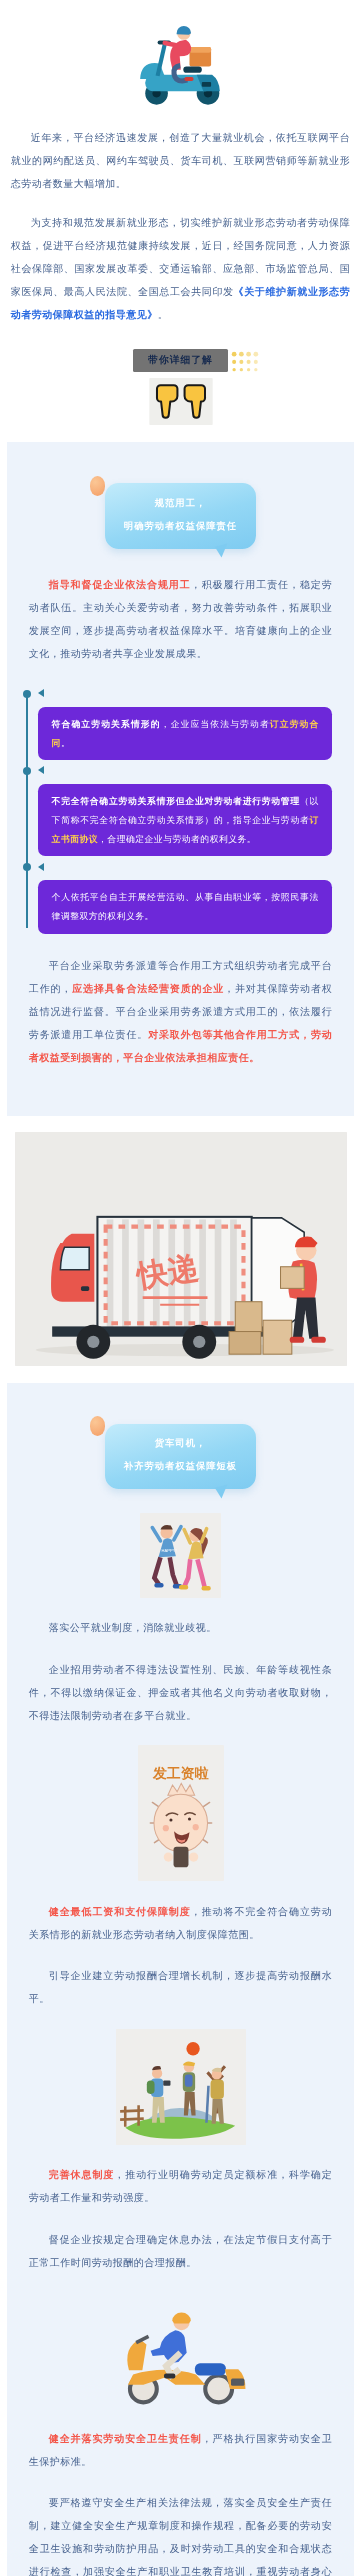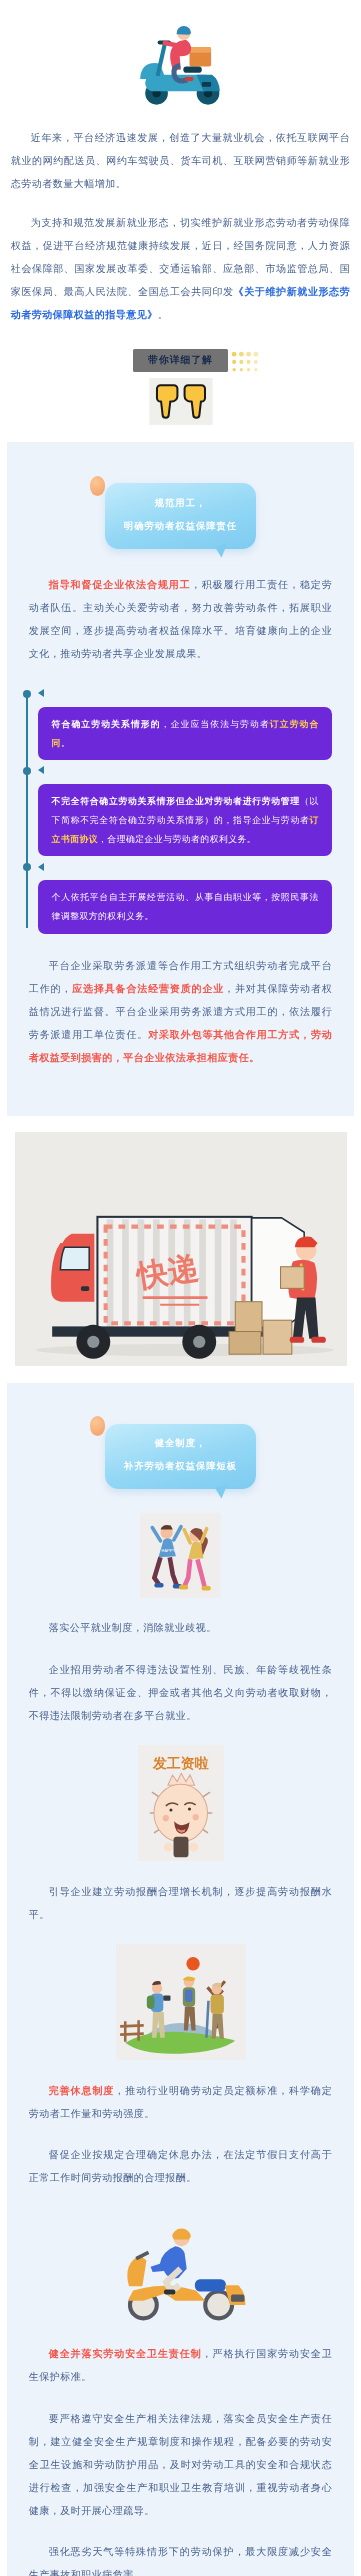--- a/index.html
+++ b/index.html
@@ -160,21 +160,21 @@
 <rect x="516" y="262" width="46" height="42" fill="#e0c29a" stroke="#9c7b4e" stroke-width="2"></rect>
 <path d="M548 322l-8 80h18l6-56 8 56h18l-6-80z" fill="#2b2f38"></path>
 <rect x="534" y="398" width="28" height="12" rx="5" fill="#d23c35"></rect>
         <rect x="576" y="398" width="28" height="12" rx="5" fill="#d23c35"></rect>
       </svg>
     </div>
     <section class="section">
       <div class="bubble-wrap">
         <span class="bubble-dot"></span>
         <div class="bubble">
-          <span class="b1">健全制度，</span>
+          <span class="b1">货车司机，</span>
           <span class="b2">补齐劳动者权益保障短板</span>
         </div>
       </div>
       <div class="illus boxed" style="width: 81px; height: 85px; background: rgb(239, 238, 236);">
         <svg viewBox="0 0 158 165">
 <rect width="158" height="165" fill="#efeeec"></rect>
 <circle cx="52" cy="38" r="12" fill="#f3bf9e"></circle>
           <path d="M40 32q4-12 20-8l4 8z" fill="#5d3a2e"></path>
 <path d="M36 86l10-34q8-6 16 0l8 32z" fill="#5b9bd0"></path>
 <line x1="40" y1="54" x2="24" y2="28" stroke="#5b9bd0" stroke-width="7" stroke-linecap="round"></line>
@@ -190,21 +190,21 @@
 <line x1="98" y1="58" x2="86" y2="32" stroke="#e3bd5a" stroke-width="7" stroke-linecap="round"></line>
 <line x1="120" y1="56" x2="130" y2="30" stroke="#e3bd5a" stroke-width="7" stroke-linecap="round"></line>
 <path d="M98 90l-4 36-8 18" fill="none" stroke="#e86a9e" stroke-width="9"></path>
 <path d="M112 90l8 30 6 24" fill="none" stroke="#e86a9e" stroke-width="9"></path>
 <rect x="76" y="140" width="18" height="9" rx="4" fill="#e8b33c"></rect>
           <rect x="120" y="142" width="18" height="9" rx="4" fill="#e8b33c"></rect>
         </svg>
       </div>
       <p class="para"><span class="seg">落实公平就业制度，消除就业歧视。</span></p>
       <p class="para"><span class="seg">企业招用劳动者不得违法设置性别、民族、年龄等歧视性条件，不得以缴纳保证金、押金或者其他名义向劳动者收取财物，不得违法限制劳动者在多平台就业。</span></p>
-      <div class="illus boxed" style="width: 86px; height: 116px; background: rgb(239, 238, 236);">
+      <div class="illus boxed" style="width: 86px; height: 136px; background: rgb(239, 238, 236);">
         <svg viewBox="0 0 167 225">
 <rect width="167" height="225" fill="#efeeec"></rect>
 <text class="img-label" x="83" y="44" text-anchor="middle" font-size="27" font-weight="bold" fill="#d9822b">发工资啦</text>
 <g stroke="#c9a08a" stroke-width="3" stroke-linecap="round">
             <line x1="28" y1="92" x2="40" y2="100"></line>
             <line x1="139" y1="92" x2="127" y2="100"></line>
             <line x1="24" y1="132" x2="36" y2="132"></line>
             <line x1="143" y1="132" x2="131" y2="132"></line>
             <line x1="32" y1="170" x2="44" y2="162"></line>
             <line x1="135" y1="170" x2="123" y2="162"></line>
@@ -217,20 +217,21 @@
           <circle cx="100" cy="124" r="3" fill="#4a302a"></circle>
 <circle cx="54" cy="142" r="6" fill="#f6b8a0"></circle>
           <circle cx="112" cy="140" r="6" fill="#f6b8a0"></circle>
 <path d="M70 148q14 14 30 2q-2 22-15 22t-15-24z" fill="#7e3b32"></path>
 <path d="M76 162q8 6 16 1l-1 5q-8 5-14-2z" fill="#f08a7a"></path>
 <rect x="69" y="178" width="29" height="40" rx="6" fill="#5a4a42"></rect>
 <circle cx="59" cy="198" r="9" fill="#fadfcb"></circle>
           <circle cx="108" cy="198" r="9" fill="#fadfcb"></circle>
         </svg>
       </div>
+      <p class="para"><span class="seg seg-red">健全最低工资和支付保障制度</span><span class="seg">，推动将不完全符合确立劳动关系情形的新就业形态劳动者纳入制度保障范围。</span></p>
       <p class="para"><span class="seg">引导企业建立劳动报酬合理增长机制，逐步提高劳动报酬水平。</span></p>
       <div class="illus boxed" style="width: 130px; height: 116px; background: rgb(239, 238, 236);">
         <svg viewBox="0 0 253 225">
 <rect width="253" height="225" fill="#efeeec"></rect>
 <circle cx="150" cy="38" r="13" fill="#e8571f"></circle>
 <path d="M196 164V92m0 12l-18-20m18 6l16-18m-16 30l12-12" stroke="#8a5a3c" stroke-width="6" fill="none"></path>
 <path d="M58 178q34-28 76-24t56 18l-8 10q-60-12-118 4z" fill="#5f93b8" opacity=".55"></path>
 <path d="M18 192q44-26 110-21t104 17q-30 22-106 25t-108-21z" fill="#7cc24a"></path>
 <g stroke="#9c6b42" stroke-width="5">
             <line x1="18" y1="150" x2="18" y2="190"></line>

